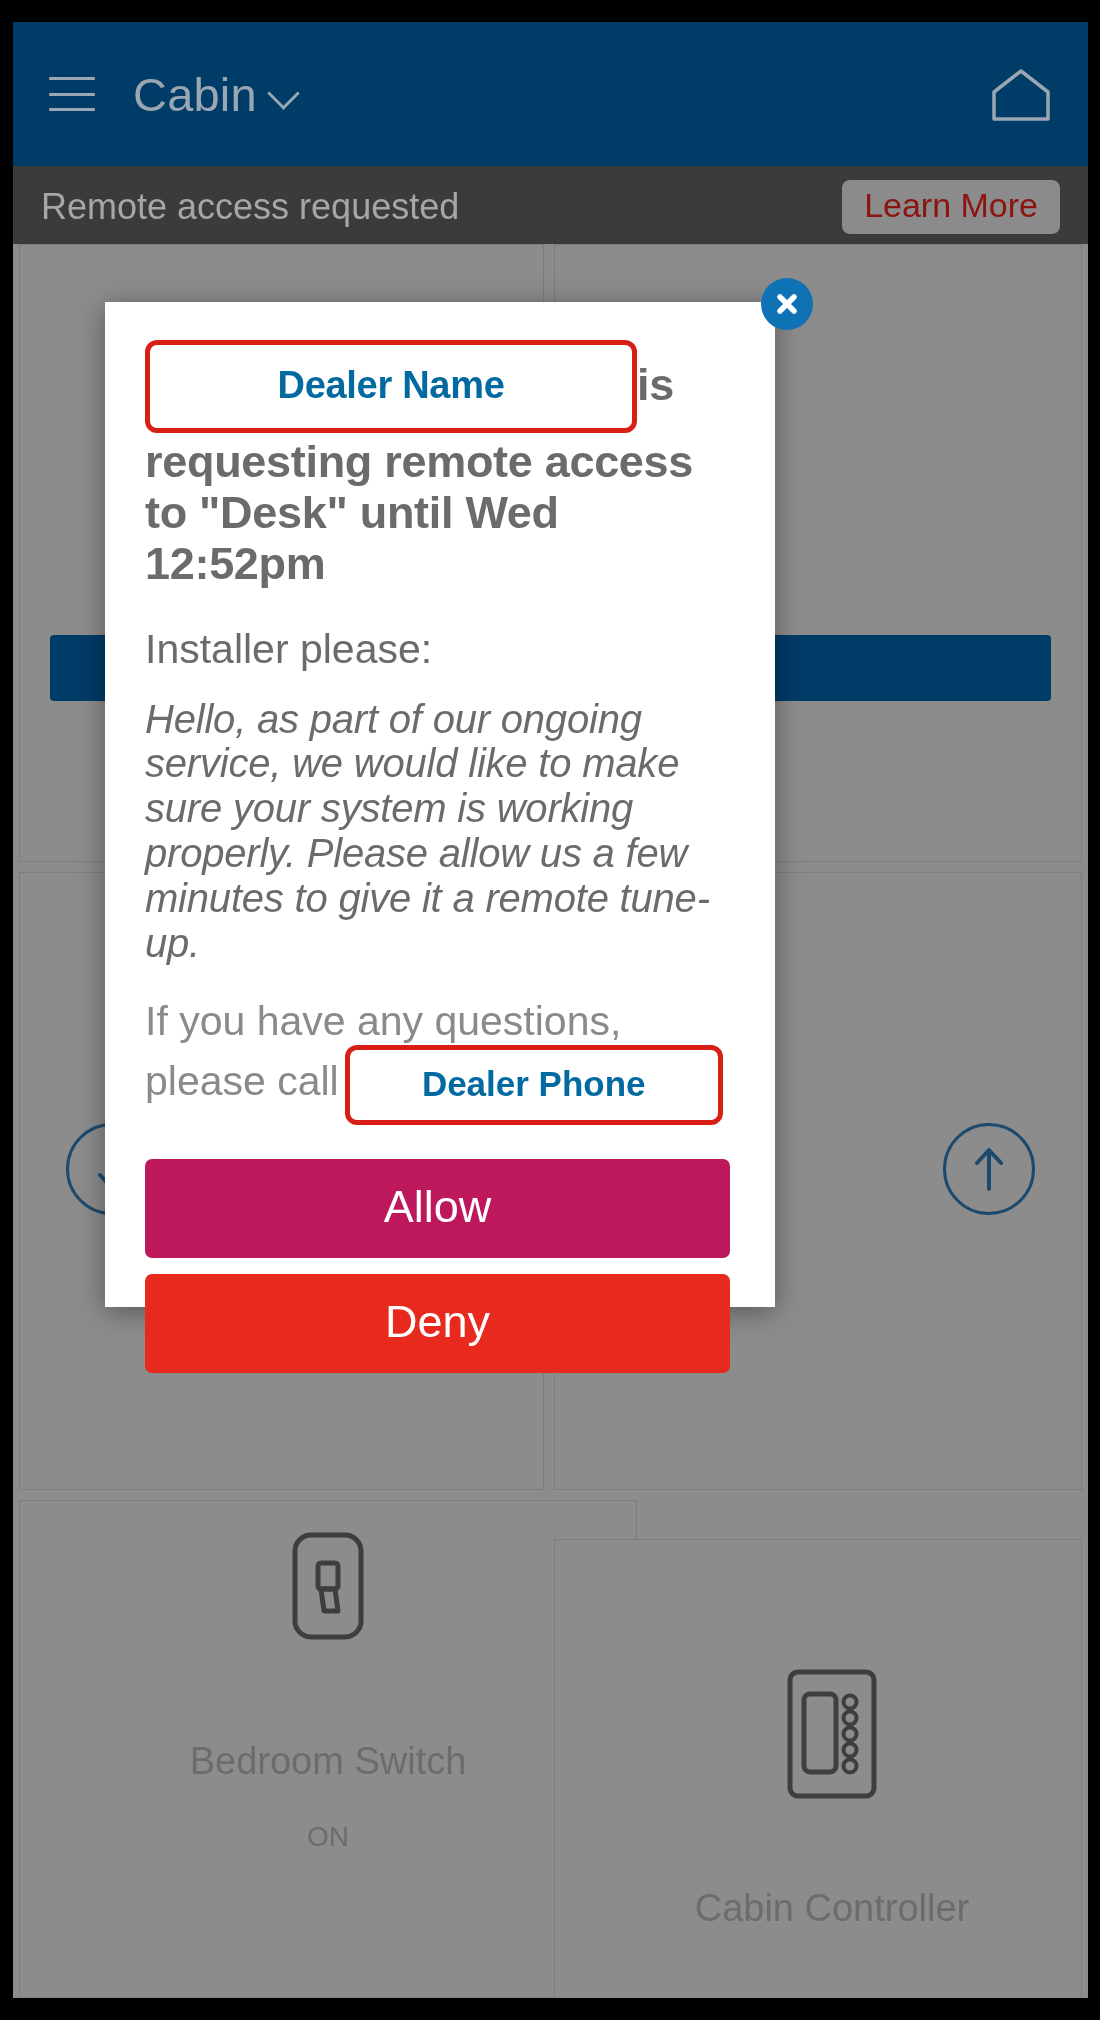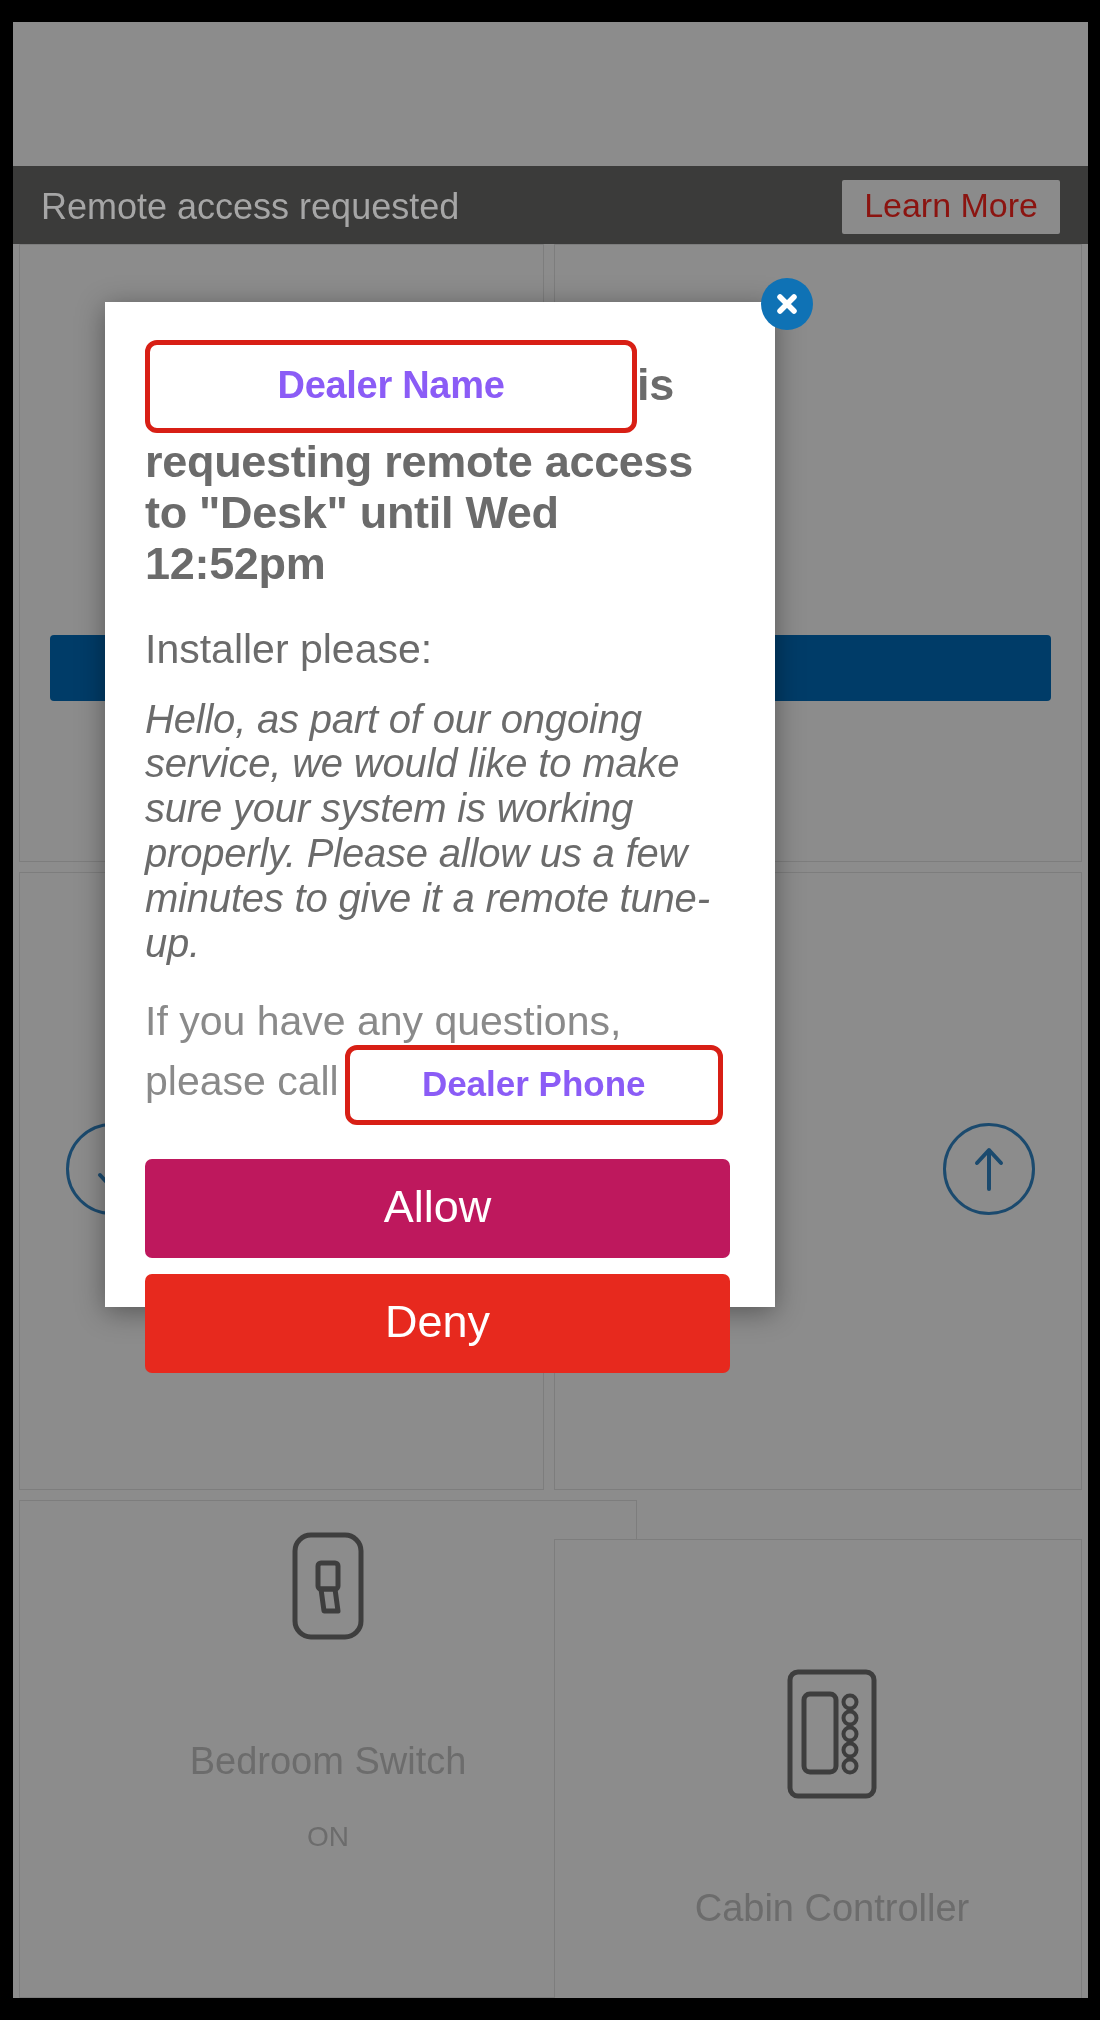--- a/index.html
+++ b/index.html
@@ -109,21 +109,21 @@
     font-size: 36px;
     color: #a6a6a6;
     line-height: 1;
   }
   .learn-more-btn {
     margin-left: auto;
     background: #8b8b8b;
     color: #8b1410;
     font-size: 34px;
     padding: 8px 22px 11px 22px;
-    border-radius: 2px;
+    border-radius: 8px;
     border: none;
     font-family: "Liberation Sans", sans-serif;
     cursor: pointer;
     line-height: 1.05;
   }
 
   
   .grid-area {
     position: absolute;
     left: 0;
@@ -209,21 +209,21 @@
     color: #6b6b6b;
     line-height: 1.13;
     letter-spacing: -0.3px;
   }
   .redacted {
     display: inline-block;
     vertical-align: middle;
     border: 5px solid #d81f15;
     border-radius: 12px;
     background: #ffffff;
-    color: #8b5cf6;
+    color: #0369a1;
     font-weight: bold;
     text-align: center;
     font-family: "Liberation Sans", sans-serif;
   }
   .redacted-name {
     width: 492px;
     font-size: 38px;
     padding: 19px 0 21px 0;
     margin-bottom: 4px;
   }
@@ -269,20 +269,36 @@
   }
   .btn-allow { background: #be185d; margin-top: 34px; }
   .btn-deny  { background: #e7291e; margin-top: 16px; }
 </style>
 </head>
 <body>
 
 <div class="device-frame">
   <div class="app-viewport">
 
+    <div class="topbar">
+      <div class="hamburger">
+        <span></span>
+          <span></span>
+          <span></span>
+      </div>
+      <div class="location-group">
+        <div class="location-name">Cabin</div>
+        <div class="chevron-down"></div>
+      </div>
+      <div class="home-icon">
+        <svg width="62" height="56" viewBox="0 0 62 56">
+          <path d="M4 26 L31 5 L58 26 L58 53 L4 53 Z" fill="none" stroke="#9aa7b2" stroke-width="3.5" stroke-linejoin="round"></path>
+        </svg>
+      </div>
+    </div>
 
     <div class="banner">
       <div class="banner-text">Remote access requested</div>
       <button class="learn-more-btn">Learn More</button>
     </div>
 
     <div class="grid-area">
 
       <div class="tile" id="tile-1">
         <div class="tile-blue-bar" style="position:absolute;left:30px;top:390px;width:466px;height:66px;"></div>

